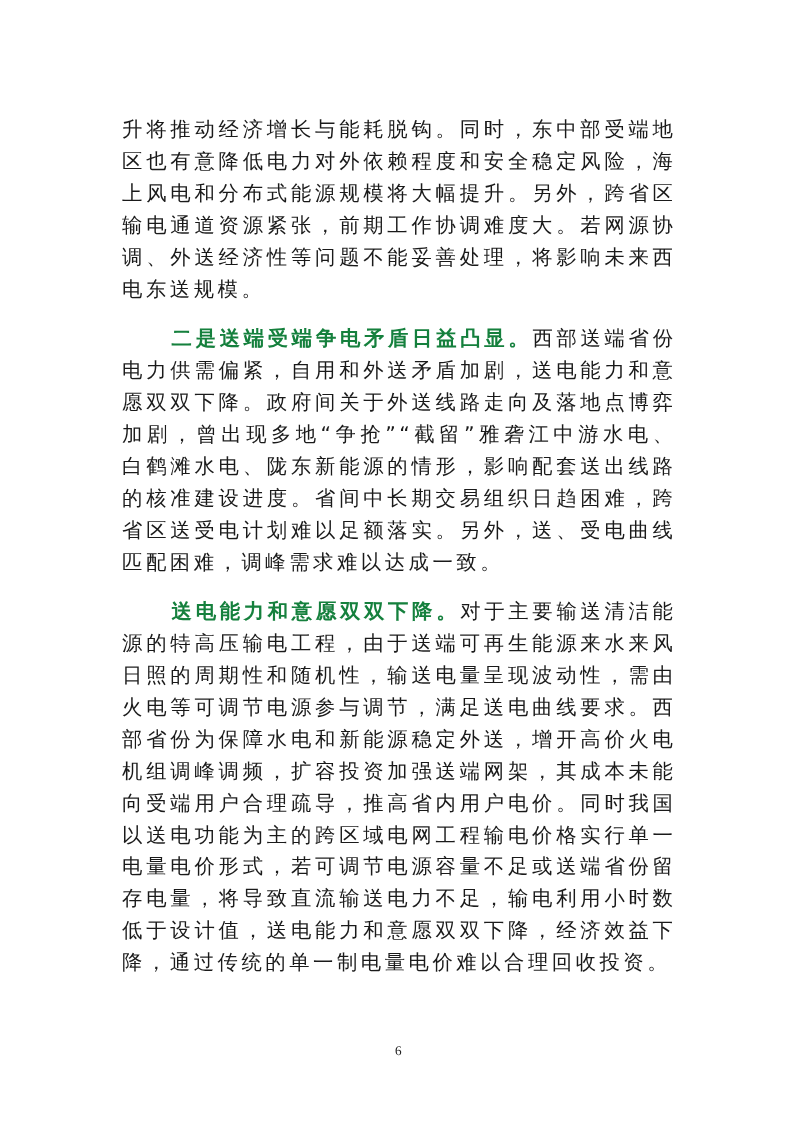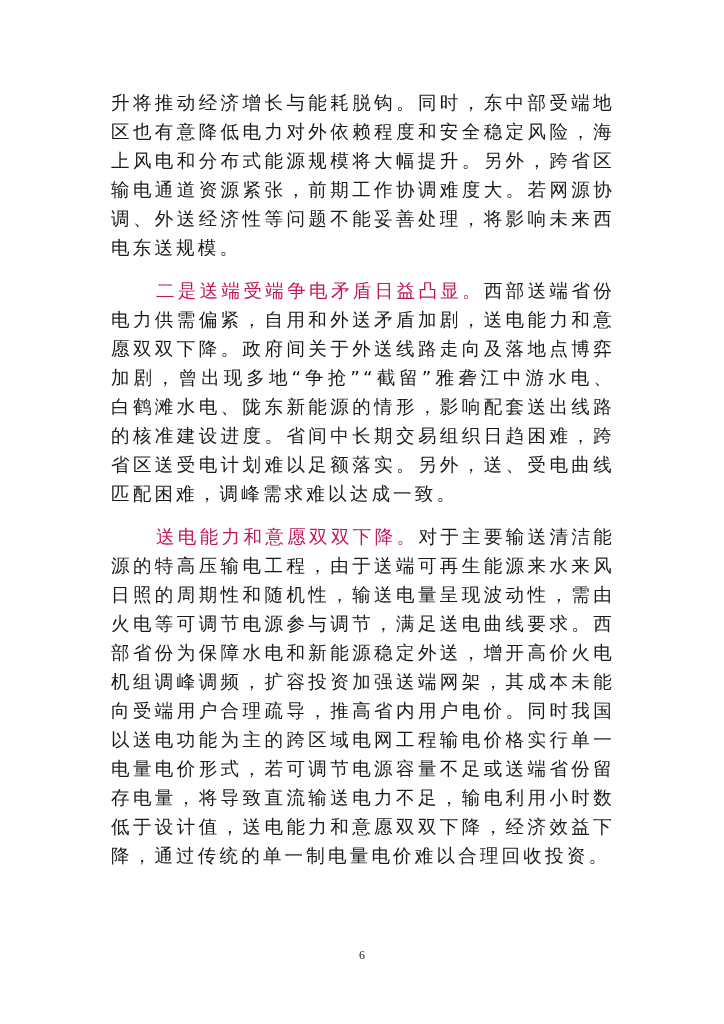--- a/index.html
+++ b/index.html
@@ -22,34 +22,34 @@
       height: 1024px;
       background: #ffffff;
     }
     .content {
       position: absolute;
       left: 111px;
       top: 88px;
       width: 504px;
     }
     .para {
-      margin: 0 0 14px 0;
+      margin: 16px 0 14px 0;
       font-size: 18.5px;
       line-height: 29px;
       text-align: justify;
       text-justify: inter-character;
       letter-spacing: 3.2px;
       word-break: break-all;
     }
     .para.indent {
       text-indent: 45px;
     }
     .lead {
-      font-weight: normal;
-      color: #be185d;
+      font-weight: bold;
+      color: #15803d;
     }
     .page-number {
       position: absolute;
       top: 948px;
       left: 0;
       width: 724px;
       text-align: center;
       font-family: "Liberation Serif", serif;
       font-size: 12px;
       color: #222222;

